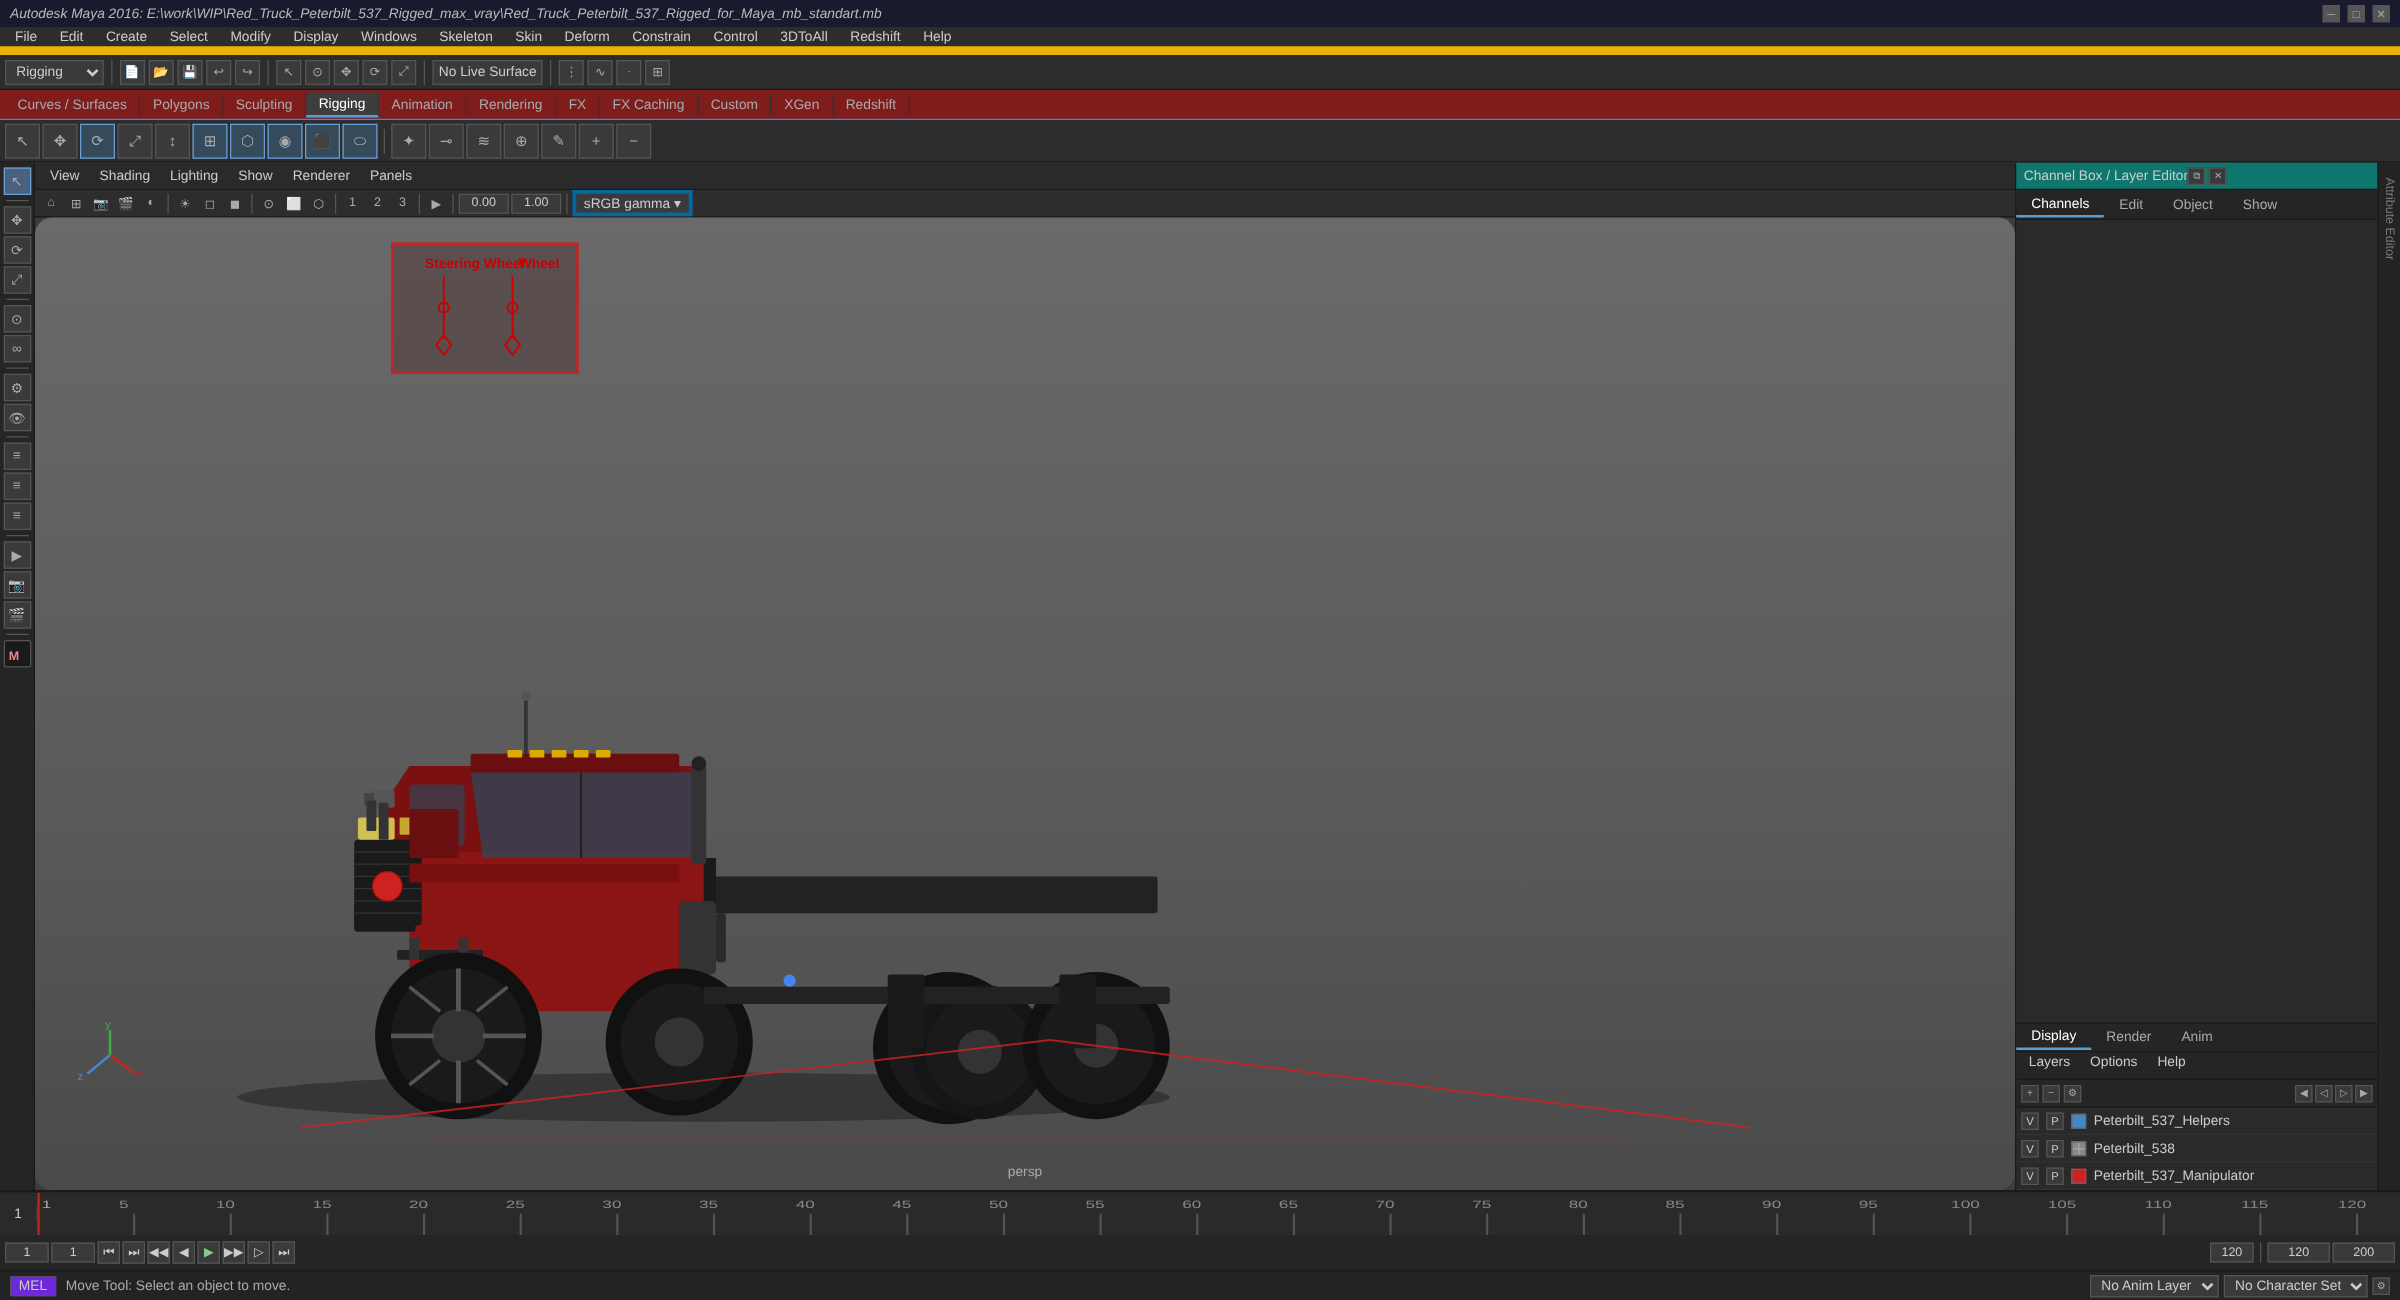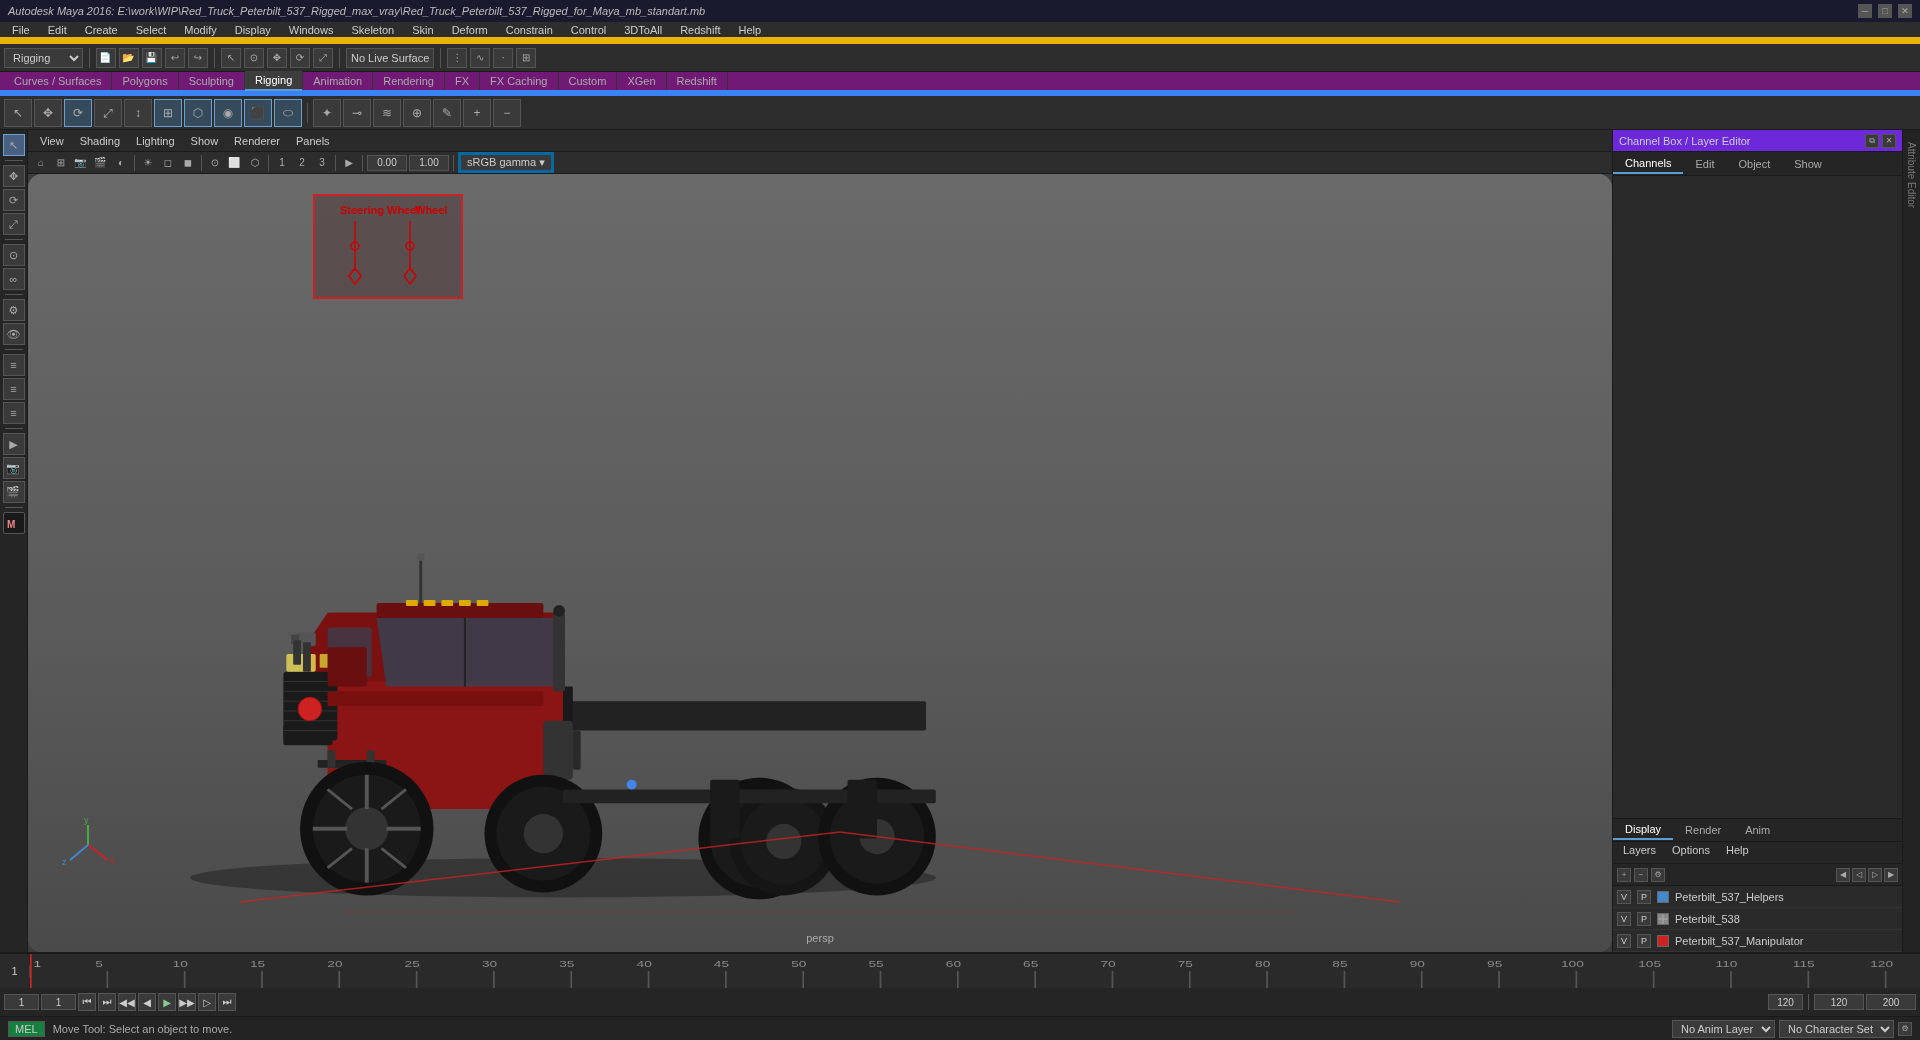--- a/index.html
+++ b/index.html
@@ -91,25 +91,25 @@
       background: #3a3a3a;
       height: 20px;
       display: flex;
       align-items: center;
       cursor: pointer;
     }
 
     
     #shelf-tabs {
       height: 24px;
-      background: #701a75;
+      background: #7f1d1d;
       display: flex;
       align-items: center;
       padding: 0 4px;
-      border-bottom: 6px solid #3b82f6;
+      border-bottom: 1px solid #3b82f6;
     }
     .shelf-tab {
       padding: 3px 10px;
       font-size: 11px;
       color: #aaa;
       cursor: pointer;
       border-right: 1px solid #333;
     }
     .shelf-tab.active {
       background: #3d3d3d;
@@ -242,24 +242,23 @@
     #right-panel {
       width: 290px;
       background: #2a2a2a;
       display: flex;
       flex-direction: column;
       border-left: 1px solid #1a1a1a;
     }
 
     #right-panel-header {
       height: 22px;
-      background: #6d28d9;
-      display: flex;
-      align-items: center;
-      justify-content: space-between;
+      background: #0f766e;
+      display: flex;
+      align-items: center;
       padding: 0 6px;
       border-bottom: 1px solid #1a1a1a;
     }
     #right-panel-header .panel-title {
       font-size: 11px;
       color: #ccc;
     }
     #right-panel-header .panel-btns {
       display: flex;
       gap: 3px;
@@ -364,21 +363,21 @@
     #status-bar {
       height: 24px;
       background: #232323;
       display: flex;
       align-items: center;
       padding: 0 8px;
       gap: 8px;
       border-top: 1px solid #1a1a1a;
     }
     #status-bar .script-type {
-      background: #15803d;
+      background: #6d28d9;
       border: 1px solid #555;
       padding: 1px 6px;
       font-size: 11px;
       color: #ccc;
     }
     #status-bar .status-msg {
       font-size: 11px;
       color: #aaa;
       flex: 1;
     }

